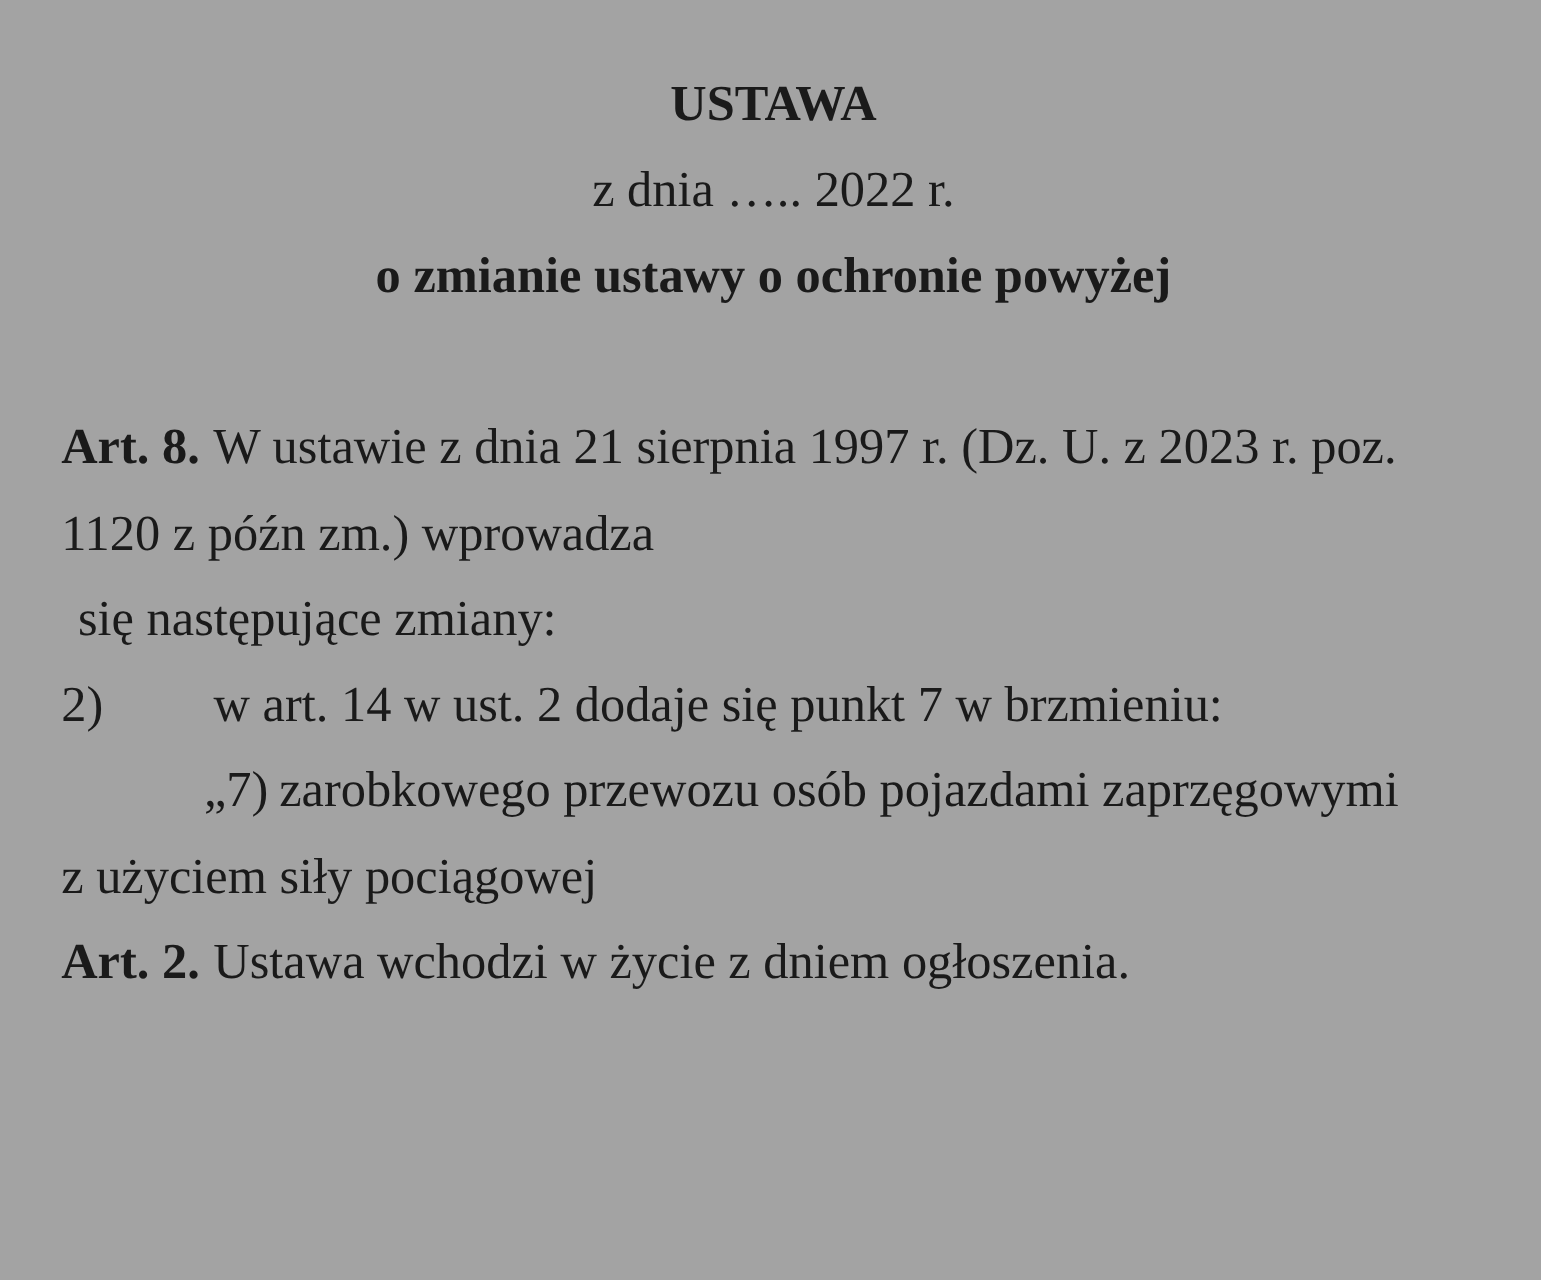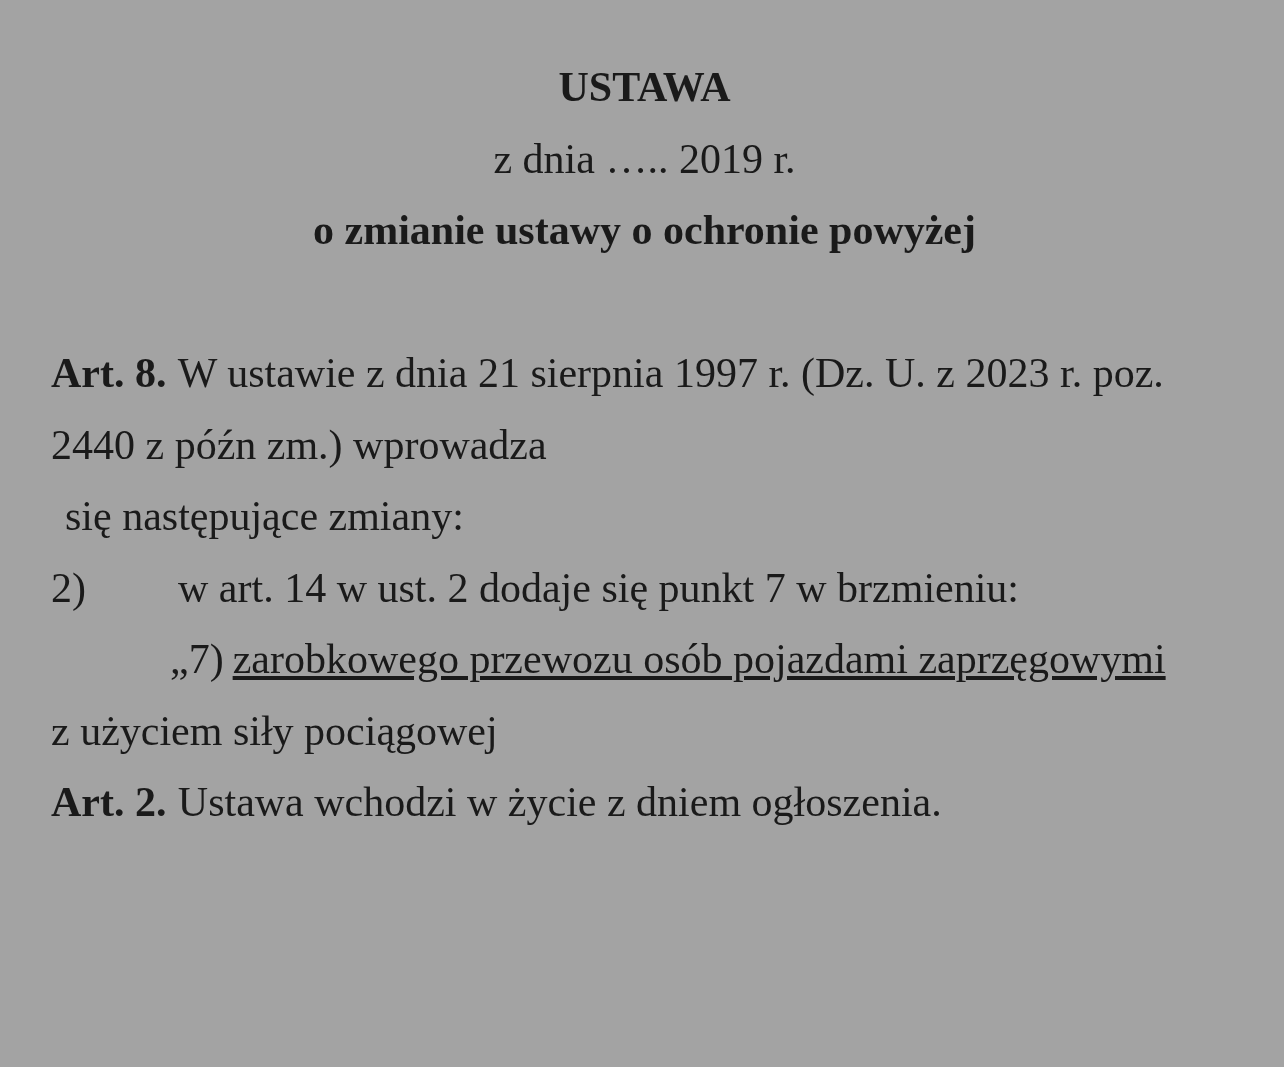--- a/index.html
+++ b/index.html
@@ -44,43 +44,42 @@
   .num-tab {
     display: inline-block;
     width: 127px;
   }
   
   .indent-point7 {
     padding-left: 119px;
   }
   .point7-gap {
     margin-left: 9px;
-    text-decoration: underline;
   }
   
   .indent-cont {
     padding-left: 147px;
   }
 </style>
 </head>
 <body>
 
 <div class="page">
 
   <div class="line center bold">USTAWA</div>
 
-  <div class="line center">z dnia ….. 2019 r.</div>
+  <div class="line center">z dnia ….. 2022 r.</div>
 
   <div class="line center bold">o zmianie ustawy o ochronie powyżej</div>
 
   <div class="blank-line"></div>
 
   <div class="line"><span class="bold art-label">Art. 8.</span><span>W ustawie z dnia 21 sierpnia 1997 r. (Dz. U. z 2023 r. poz.</span></div>
 
-  <div class="line">2440 z późn zm.) wprowadza</div>
+  <div class="line">1120 z późn zm.) wprowadza</div>
 
   <div class="line indent-small">się następujące zmiany:</div>
 
   <div class="line"><span class="num-tab">2)</span><span>w art. 14 w ust. 2 dodaje się punkt 7 w brzmieniu:</span></div>
 
   <div class="line indent-point7"><span>„7)</span><span class="point7-gap">zarobkowego przewozu osób pojazdami zaprzęgowymi</span></div>
 
   <div class="line">z użyciem siły pociągowej</div>
 
 

